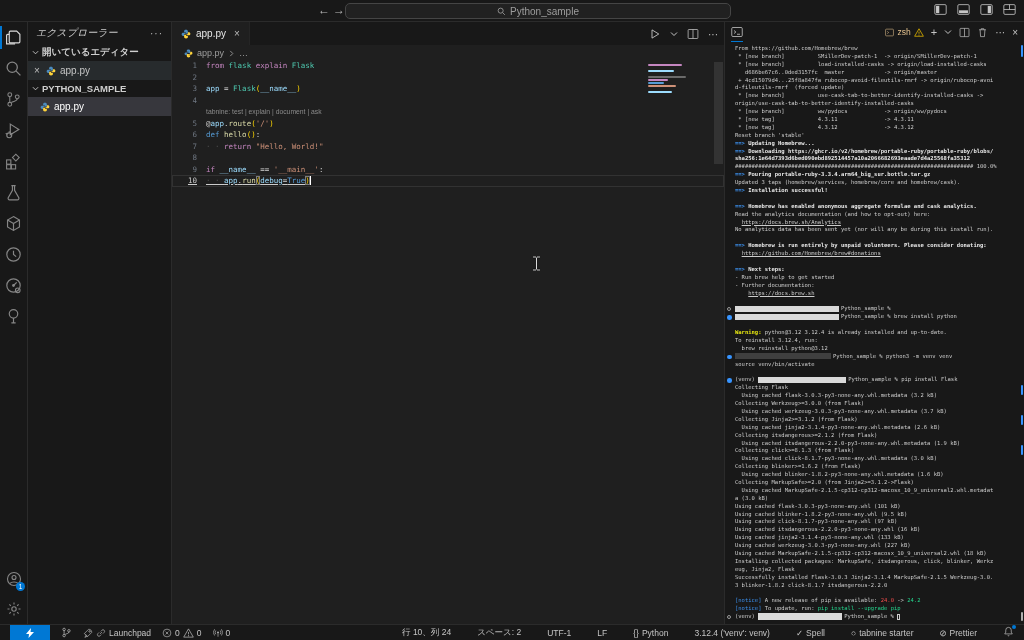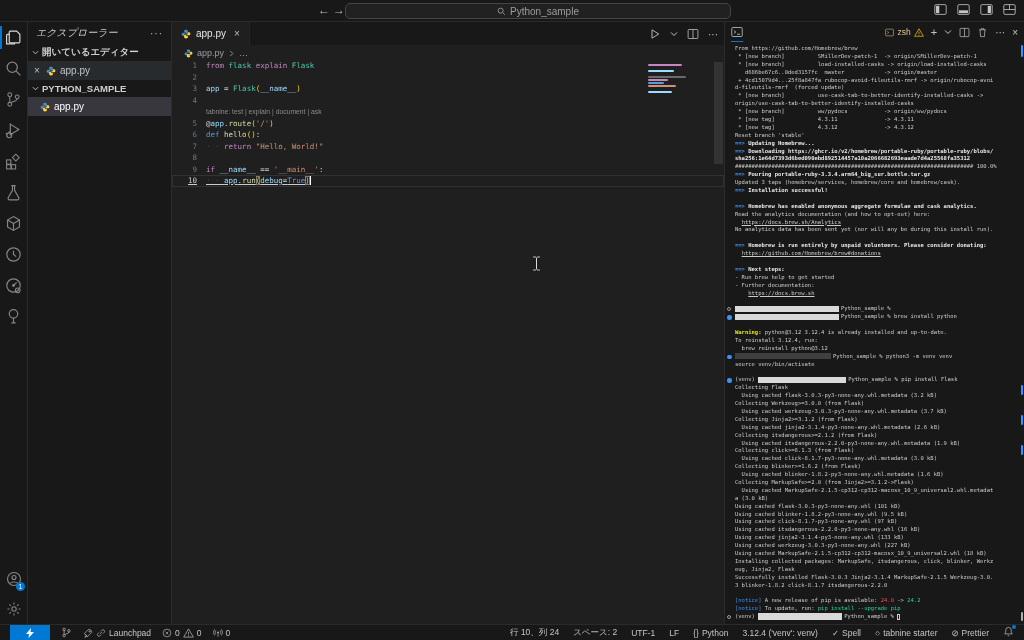--- a/index.html
+++ b/index.html
@@ -111,21 +111,21 @@
   .scrollmark { position:absolute; right:1px; width:2.5px; border-radius:1px; }
 
   
   .statusbar { position:absolute; left:0; top:624px; width:1024px; height:16px;
     background:#181818; border-top:1px solid #2b2b2b; display:flex; align-items:center;
     font-size:8.5px; color:#c5c5c5; }
   .st-left { display:flex; align-items:center; gap:11px; padding-left:10px; }
   .st-remote { background:#0078d4; color:#fff; height:16px; width:40px; display:flex;
     align-items:center; justify-content:center; }
   .st-item { display:flex; align-items:center; gap:3px; }
-  .st-right { margin-left:auto; display:flex; align-items:center; gap:14px;
+  .st-right { margin-left:auto; display:flex; align-items:center; gap:26px;
     padding-right:10px; }
   .bell { position:relative; }
   .bell .dot { position:absolute; right:-2px; top:-1px; width:4px; height:4px;
     border-radius:50%; background:#0078d4; }
   svg { flex:none; }
 </style>
 </head>
 <body>
 
 <div id="app">

